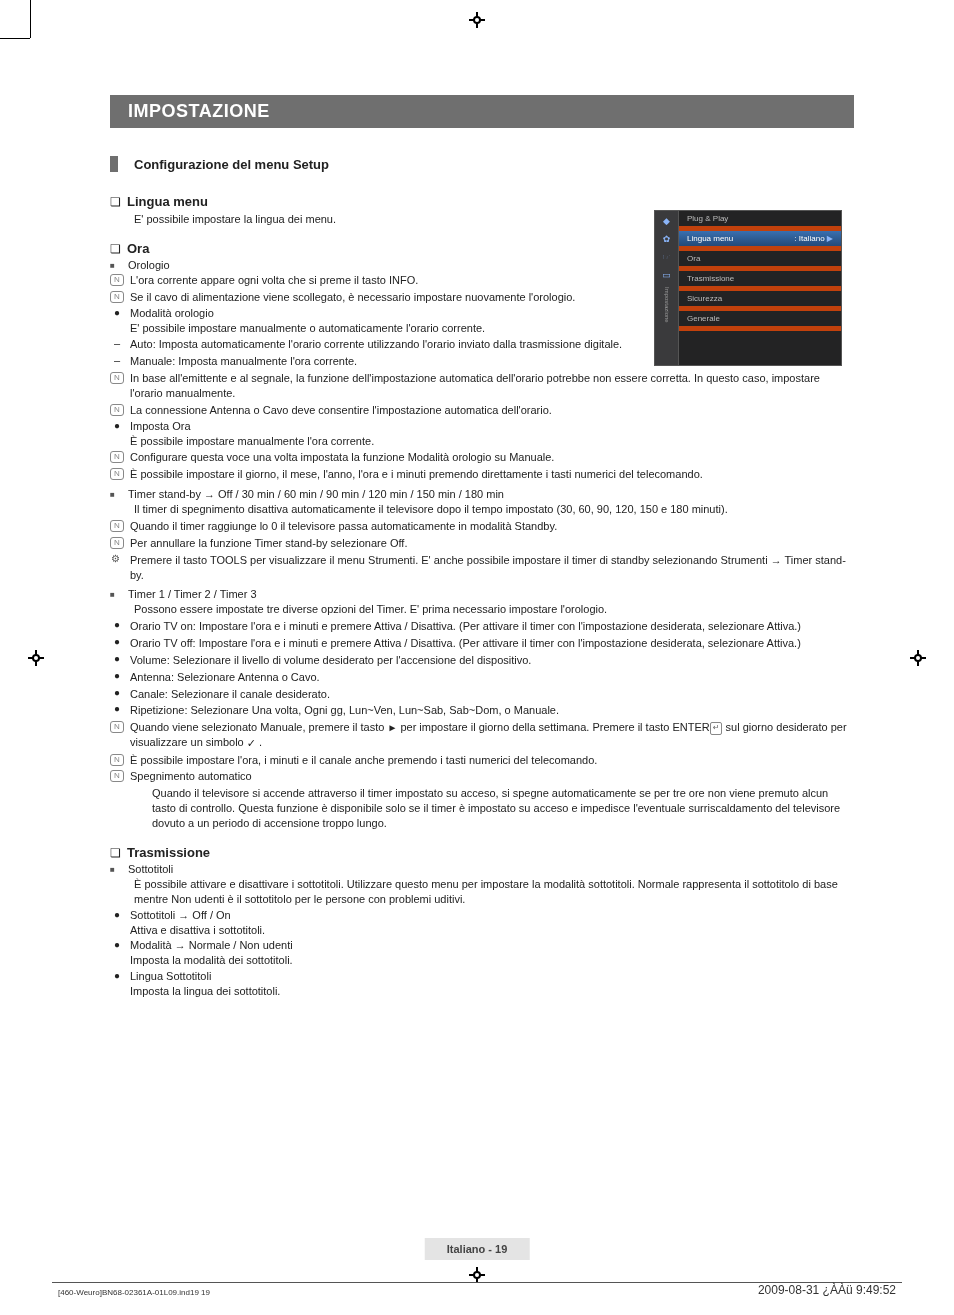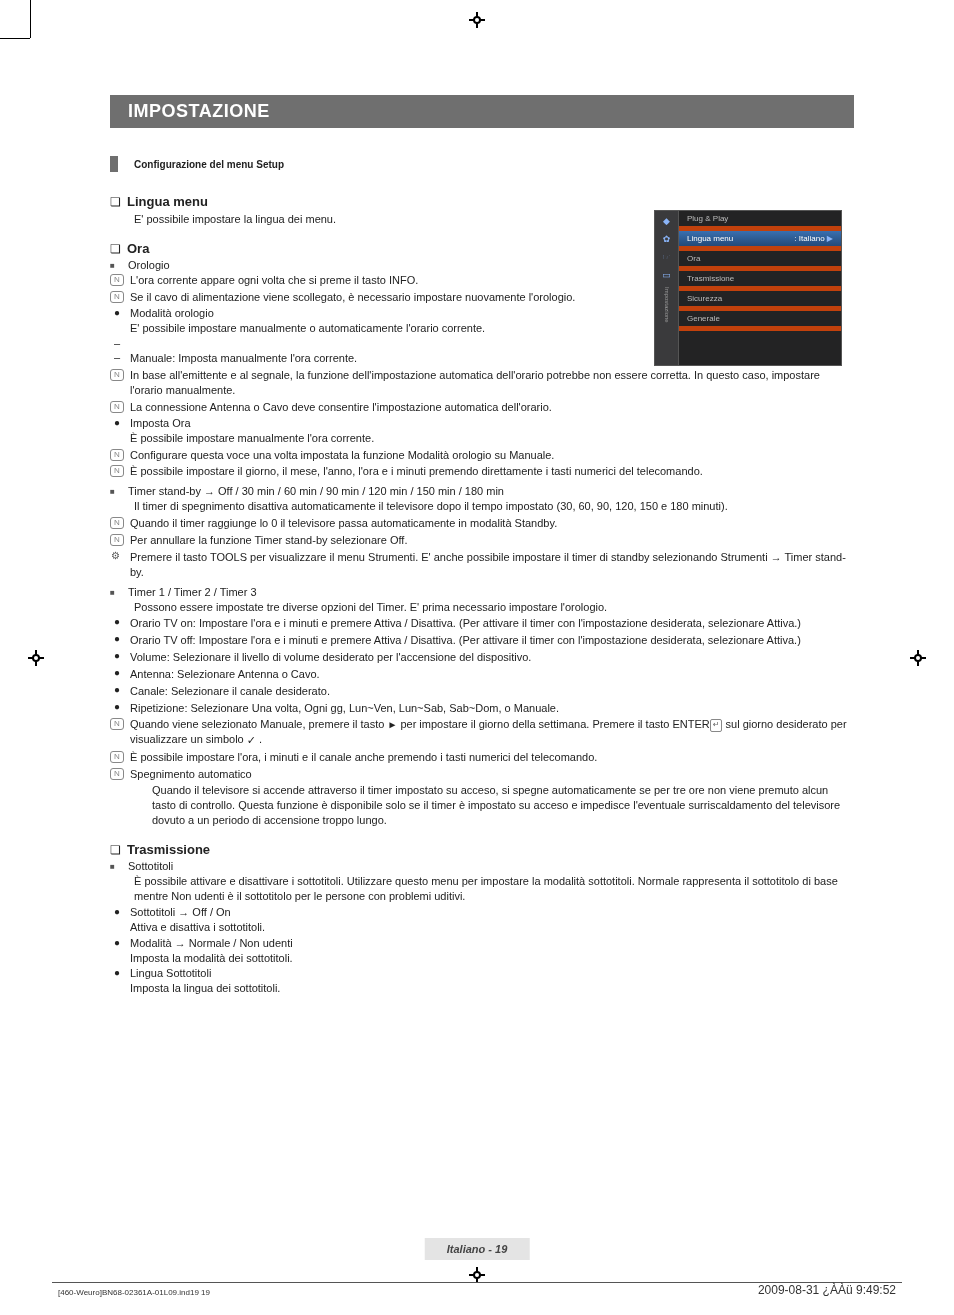--- a/index.html
+++ b/index.html
@@ -22,21 +22,21 @@
     color: #fff;
     padding: 6px 18px;
     font-size: 18px;
     font-weight: bold;
     margin-bottom: 28px;
     letter-spacing: 0.5px;
   }
   .section-title-h2 {
     display: flex;
     align-items: center;
-    font-size: 10px;
+    font-size: 13px;
     font-weight: bold;
     margin-bottom: 22px;
   }
   .section-title-h2 .block {
     display: inline-block;
     width: 8px;
     height: 16px;
     background: #6f6f6f;
     margin-right: 16px;
   }
@@ -133,21 +133,20 @@
   .footer-label {
     position: absolute;
     bottom: 55px;
     left: 50%;
     transform: translateX(-50%);
     background: #e4e4e4;
     padding: 5px 22px;
     font-size: 11px;
     font-weight: bold;
     color: #444;
-    font-style: italic;
   }
   .footer-line {
     position: absolute;
     bottom: 32px;
     left: 52px;
     right: 52px;
     border-top: 0.5px solid #555;
   }
   .footer-left {
     position: absolute;
@@ -264,20 +263,21 @@
     <p style="max-width:470px">Se il cavo di alimentazione viene scollegato, è necessario impostare nuovamente l'orologio.</p>
   </div>
 
   <div class="row indent1">
     <span class="bullet">●</span>
     <span class="bold">Modalità orologio</span>
   </div>
   <p class="indent3">E' possibile impostare manualmente o automaticamente l'orario corrente.</p>
   <div class="row indent3">
     <span class="dash">–</span>
+    <p><span class="bold">Auto</span><span>: Imposta automaticamente l'orario corrente utilizzando l'orario inviato dalla trasmissione digitale.</span></p>
   </div>
   <div class="row indent3">
     <span class="dash">–</span>
     <p><span class="bold">Manuale</span><span>: Imposta manualmente l'ora corrente.</span></p>
   </div>
   <div class="row indent3">
     <span class="notemark">N</span>
     <p>In base all'emittente e al segnale, la funzione dell'impostazione automatica dell'orario potrebbe non essere corretta. In questo caso, impostare l'orario manualmente.</p>
   </div>
   <div class="row indent3">

